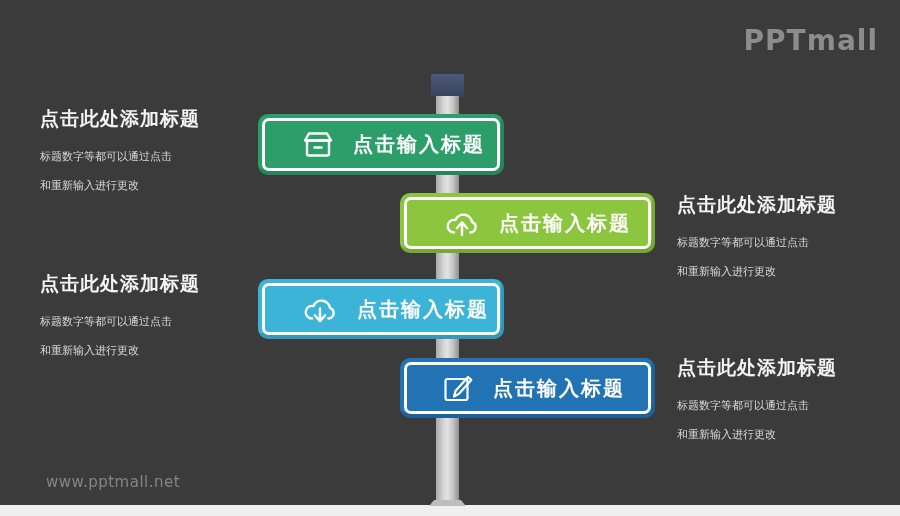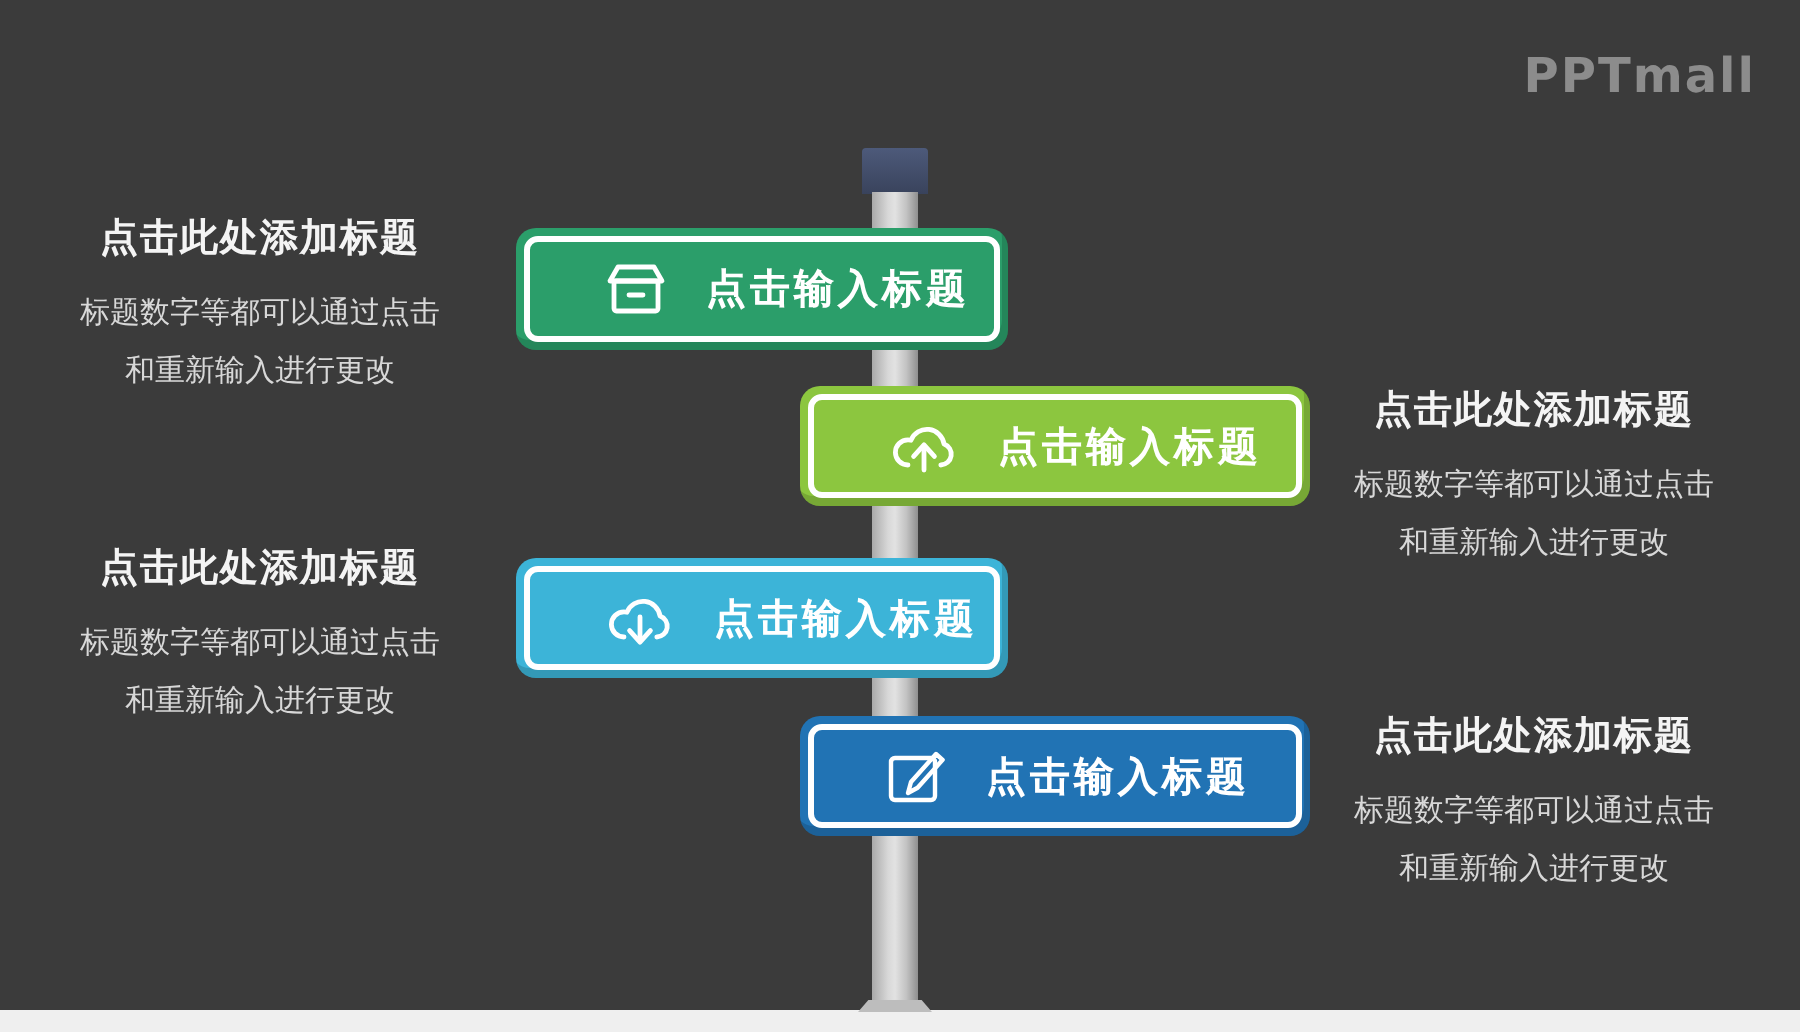--- a/index.html
+++ b/index.html
@@ -4,21 +4,21 @@
 <style>
   html,body{margin:0;padding:0;background:#222;}
   .stage{
     position:relative;width:900px;height:516px;overflow:hidden;
     background:#3b3b3b;
     font-family:"DejaVu Sans","Liberation Sans",sans-serif;
   }
   
   .logo{
     position:absolute;top:24px;right:22px;
-    font-size:24px;font-weight:800;color:#8c8c8c;letter-spacing:1px;
+    font-size:28px;font-weight:800;color:#8c8c8c;letter-spacing:1px;
   }
   .watermark{
     position:absolute;left:46px;top:473px;
     font-size:15px;color:#858585;letter-spacing:.5px;
   }
   .footer-strip{
     position:absolute;left:0;bottom:0;width:100%;height:11px;
   }
   
   .pole-cap{
@@ -52,33 +52,34 @@
   }
   .sign-1{left:258px;top:114px;width:246px;height:61px;}
   .sign-2{left:400px;top:193px;width:255px;height:60px;}
   .sign-3{left:258px;top:279px;width:246px;height:60px;}
   .sign-4{left:400px;top:358px;width:255px;height:60px;}
   
   .note{position:absolute;}
   .note-title{
     margin:0 0 10px;font-size:19px;font-weight:bold;color:#f4f4f4;letter-spacing:1px;text-align:center;
   }
-  .note-line{margin:0;font-size:15px;line-height:29px;color:#d8d8d8;text-align:center;}
+  .note-line{margin:0;font-size:11px;line-height:29px;color:#d8d8d8;}
   .note-l1{left:40px;top:106px;}
   .note-r1{left:677px;top:192px;}
   .note-l2{left:40px;top:271px;}
   .note-r2{left:677px;top:355px;}
   svg{display:block;}
 </style>
 </head>
 <body>
 
 <div class="stage" style="background-color: rgb(59, 59, 59);">
 
   <div class="logo">PPTmall</div>
+  <div class="watermark">www.pptmall.net</div>
   <div class="footer-strip" style="background-color: rgb(239, 239, 239);"></div>
 
   <div class="pole-cap"></div>
   <div class="pole"></div>
   <div class="pole-base"></div>
 
   <div class="sign sign-1" style="background-color: rgb(43, 158, 106);">
     <div class="sign-frame"></div>
     <span class="sign-icon">
       <svg width="36" height="30" viewBox="0 0 36 30" fill="none" stroke="#fff" stroke-width="2.4" stroke-linejoin="round" stroke-linecap="round">

